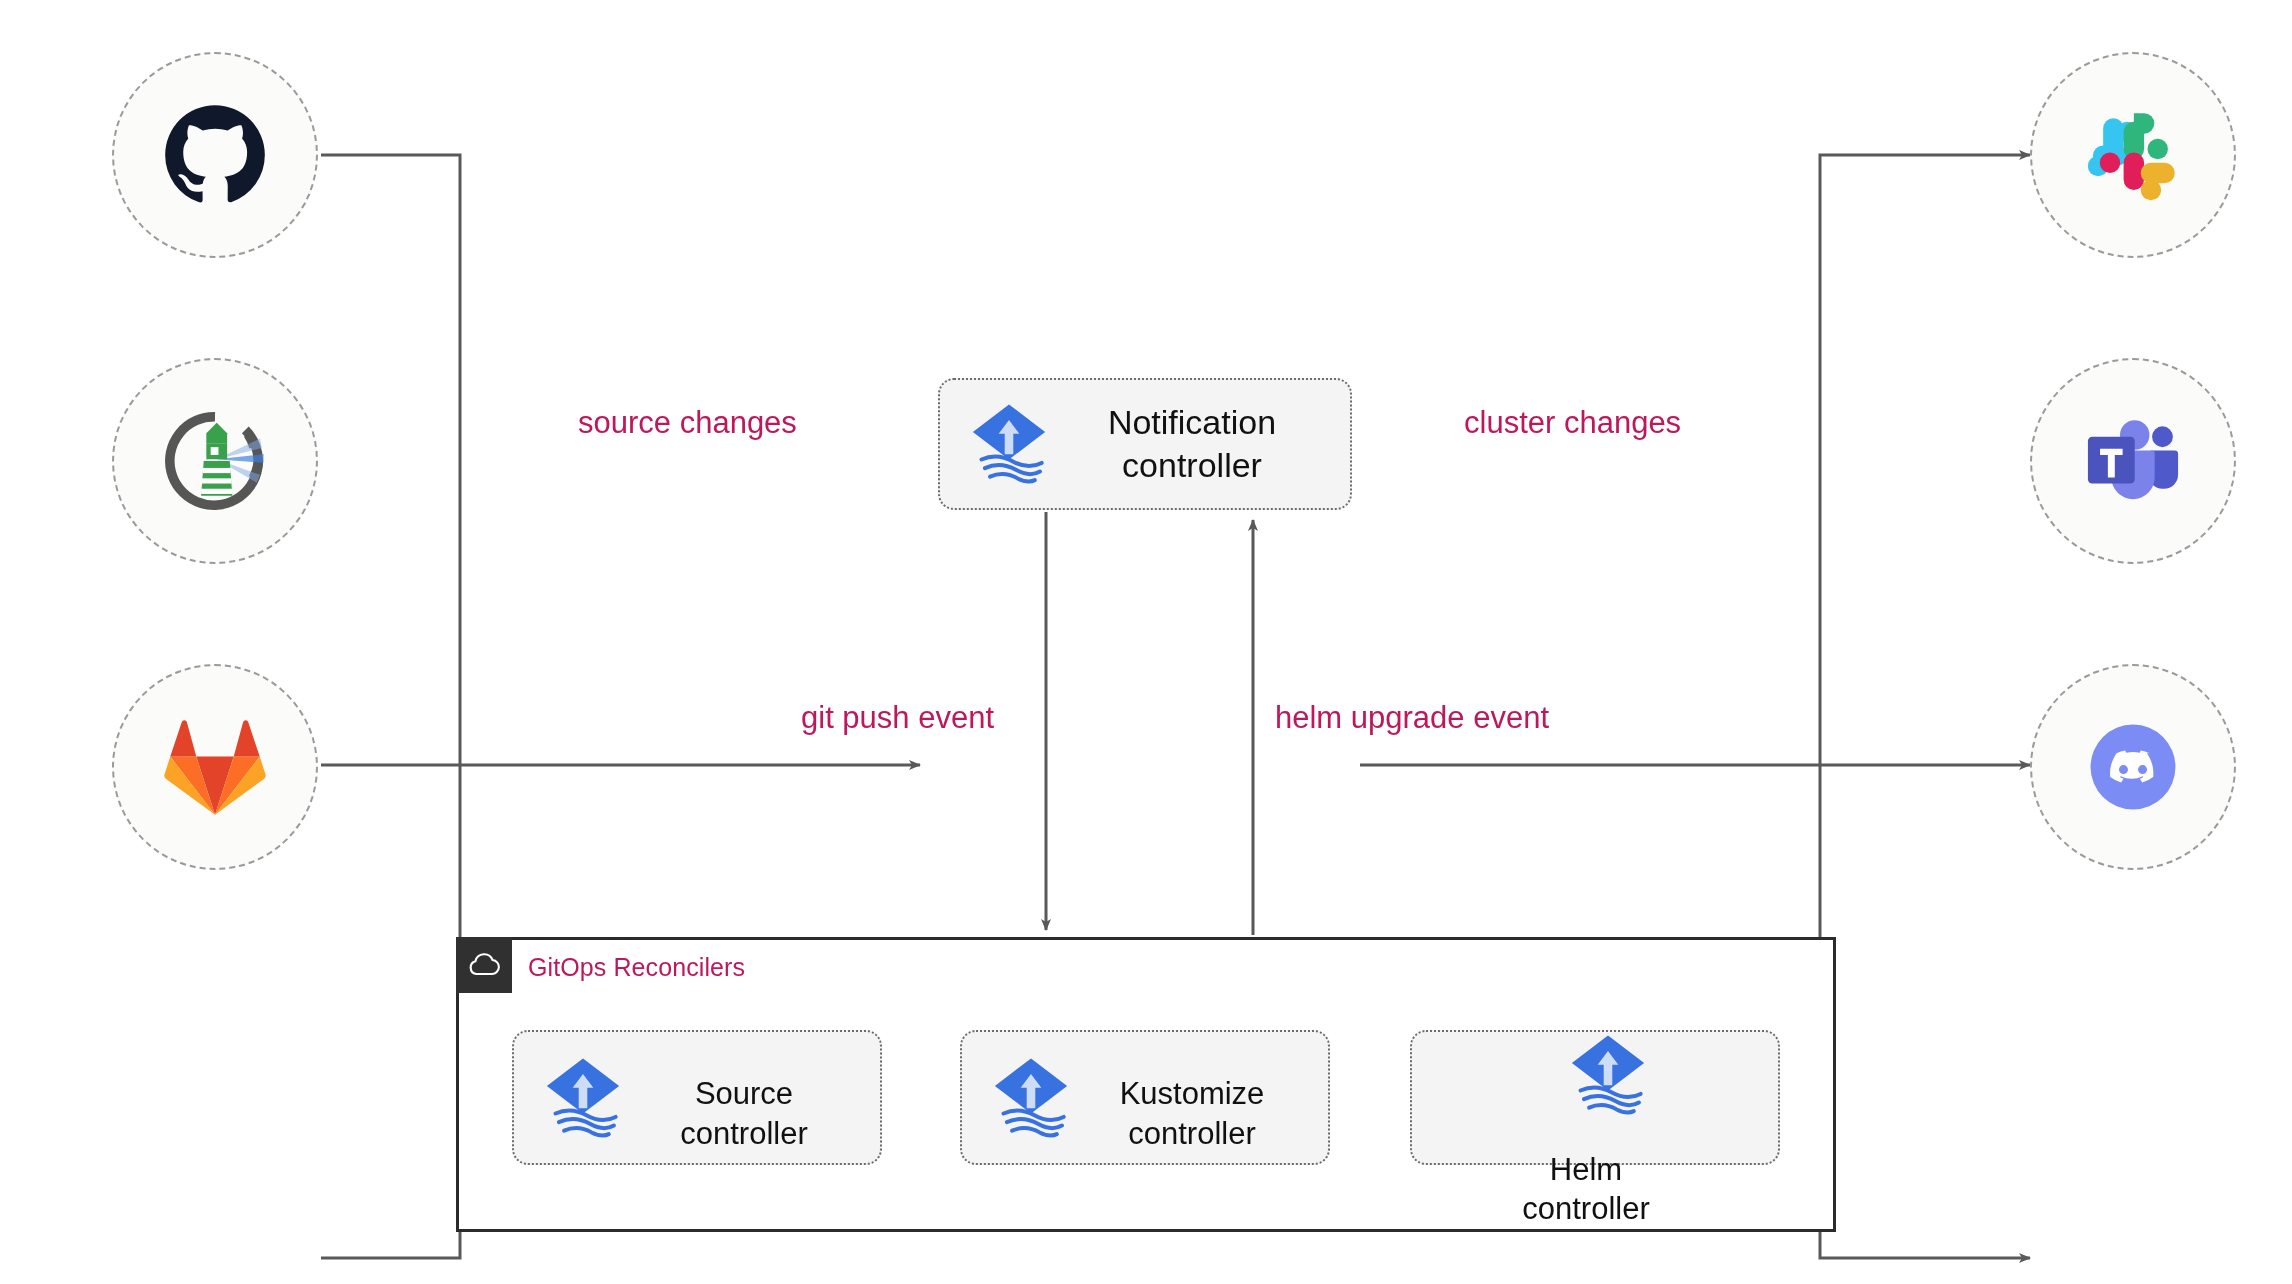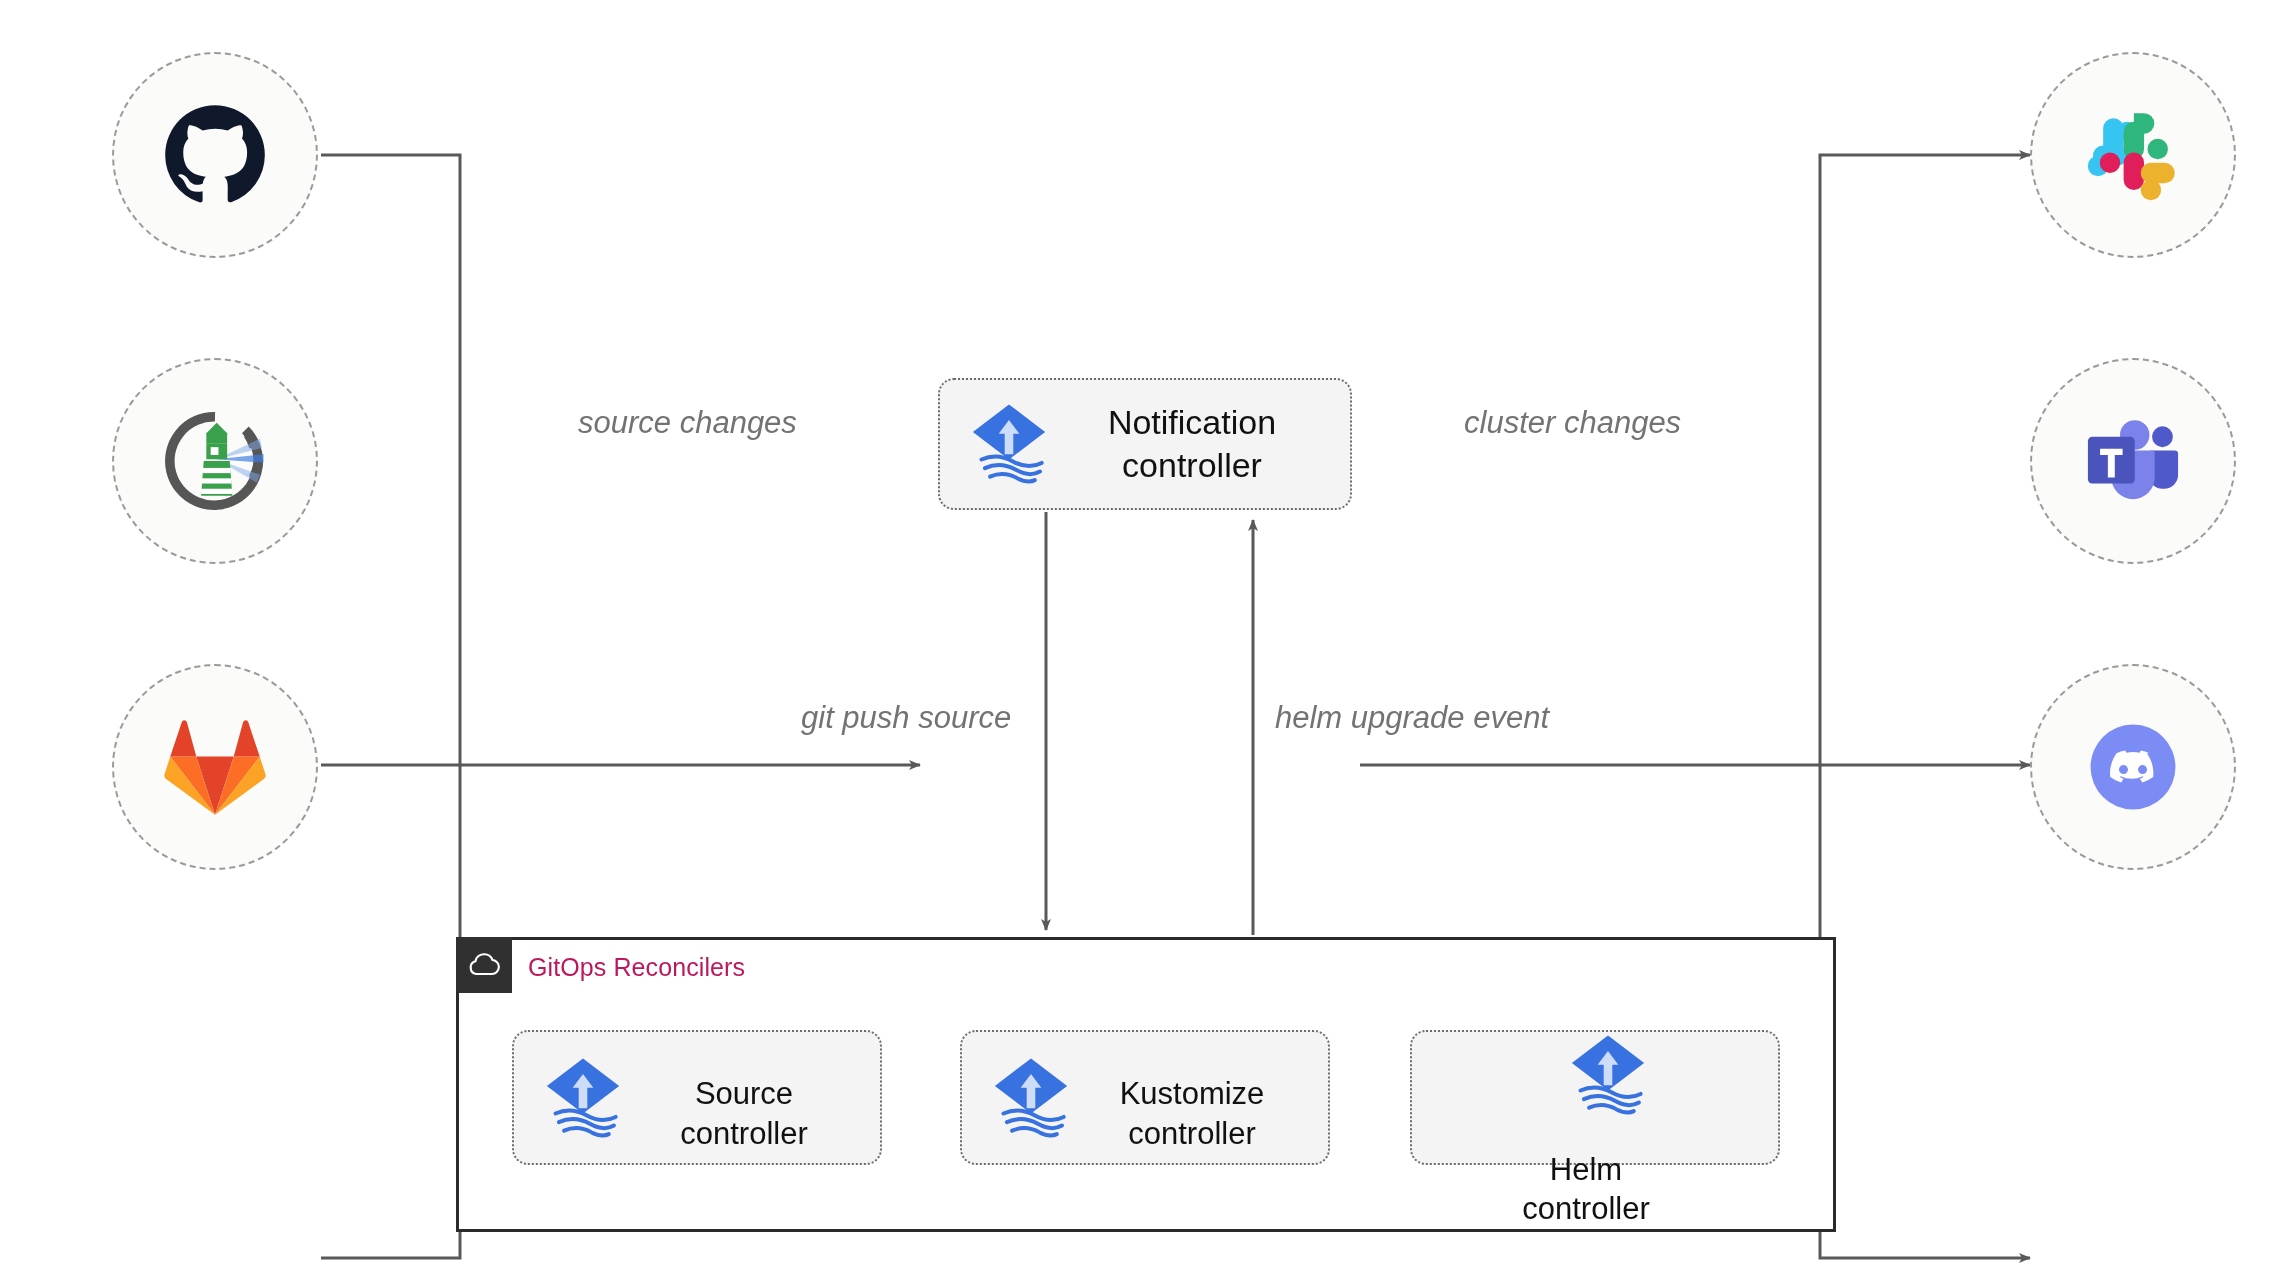--- a/index.html
+++ b/index.html
@@ -28,21 +28,21 @@
     background:#303030;display:flex;align-items:center;justify-content:center;}
   #grp-title{position:absolute;left:528px;top:953px;font-size:25px;color:#be185d;
     letter-spacing:.1px;}
 
   .sub{width:370px;height:135px;top:1030px;}
   #c-source{left:512px;}
   #c-kustomize{left:960px;}
   #c-helm{left:1410px;flex-direction:column;}
   .sub .ctxt{font-size:31px;margin-top:32px;}
 
-  .elabel{position:absolute;font-size:31px;color:#737373;white-space:nowrap;font-style:italic;}
+  .elabel{position:absolute;font-size:31px;color:#be185d;white-space:nowrap;}
   #lbl-source{left:578px;top:405px;}
   #lbl-cluster{left:1464px;top:405px;}
   #lbl-git{left:801px;top:700px;}
   #lbl-helm{left:1275px;top:700px;}
 </style>
 </head>
 <body>
 
 <div id="canvas">
 
@@ -290,16 +290,16 @@
       </g>
     </svg>
     <div class="ctxt">
       <div>Helm</div>
       <div>controller</div>
     </div>
   </div>
 
   <div class="elabel" id="lbl-source">source changes</div>
   <div class="elabel" id="lbl-cluster">cluster changes</div>
-  <div class="elabel" id="lbl-git">git push source</div>
+  <div class="elabel" id="lbl-git">git push event</div>
   <div class="elabel" id="lbl-helm">helm upgrade event</div>
 
 </div>
 
 </body></html>

